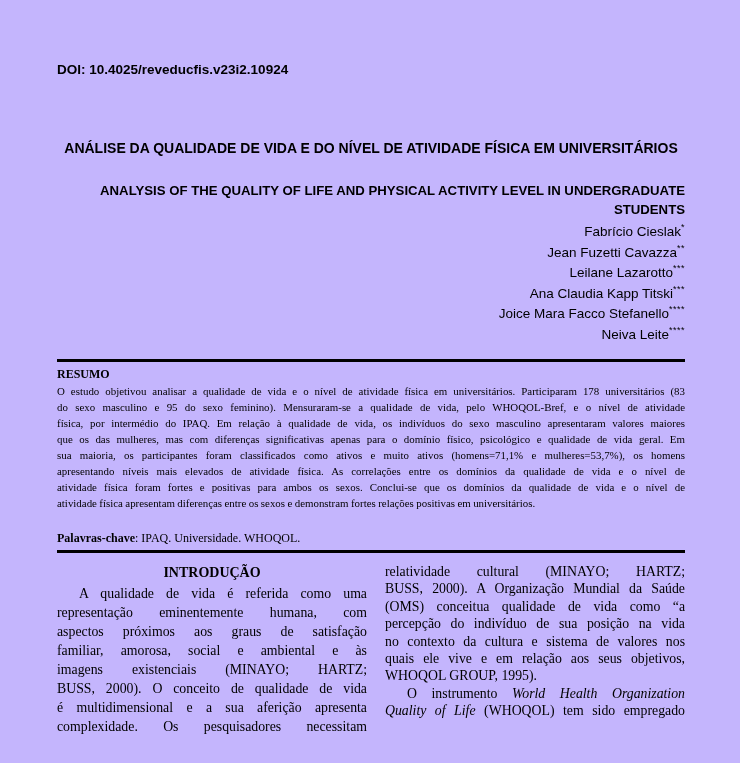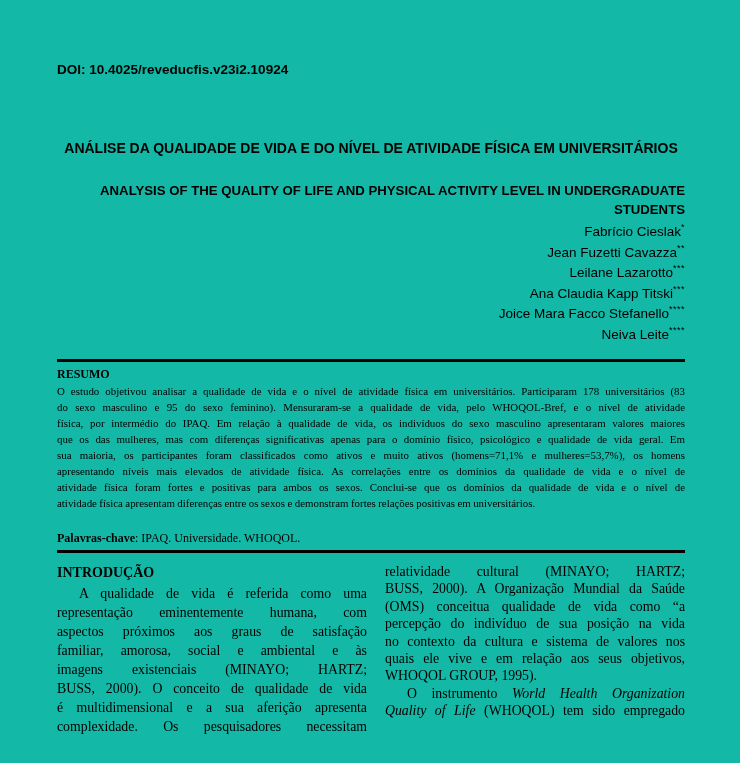--- a/index.html
+++ b/index.html
@@ -1,21 +1,21 @@
 <!DOCTYPE html>
 <html><head>
 <meta charset="utf-8">
 <style>
   html, body { margin: 0; padding: 0; background: #ffffff; }
   .page {
     position: relative;
     width: 740px;
     height: 763px;
     overflow: hidden;
-    background: #14b8a6;
+    background: #c4b5fd;
     color: #000000;
   }
   .content { padding: 62px 55px 0 57px; }
 
   .doi { font-family: "Liberation Sans", sans-serif; font-weight: bold; font-size: 13.5px; line-height: 16px; }
 
   .title-pt {
     margin-top: 60px;
     text-align: center;
     font-family: "Liberation Sans", sans-serif;
@@ -60,21 +60,21 @@
     font-size: 12px;
     line-height: 16px;
   }
   .keywords .kw-label { font-weight: bold; }
 
   .columns { display: flex; margin-top: 10px; }
   .col-left { width: 310px; margin-right: 18px; }
   .col-right { width: 300px; }
 
   .intro-h {
-    text-align: left;
+    text-align: center;
     font-family: "Liberation Serif", serif;
     font-weight: bold;
     font-size: 14px;
     line-height: 19px;
   }
   .body-text { font-family: "Liberation Serif", serif; font-size: 13.8px; }
   .col-left .para { margin-top: 2px; }
   .col-left .jline { line-height: 19px; }
   .col-right .jline { line-height: 17.4px; }
 

